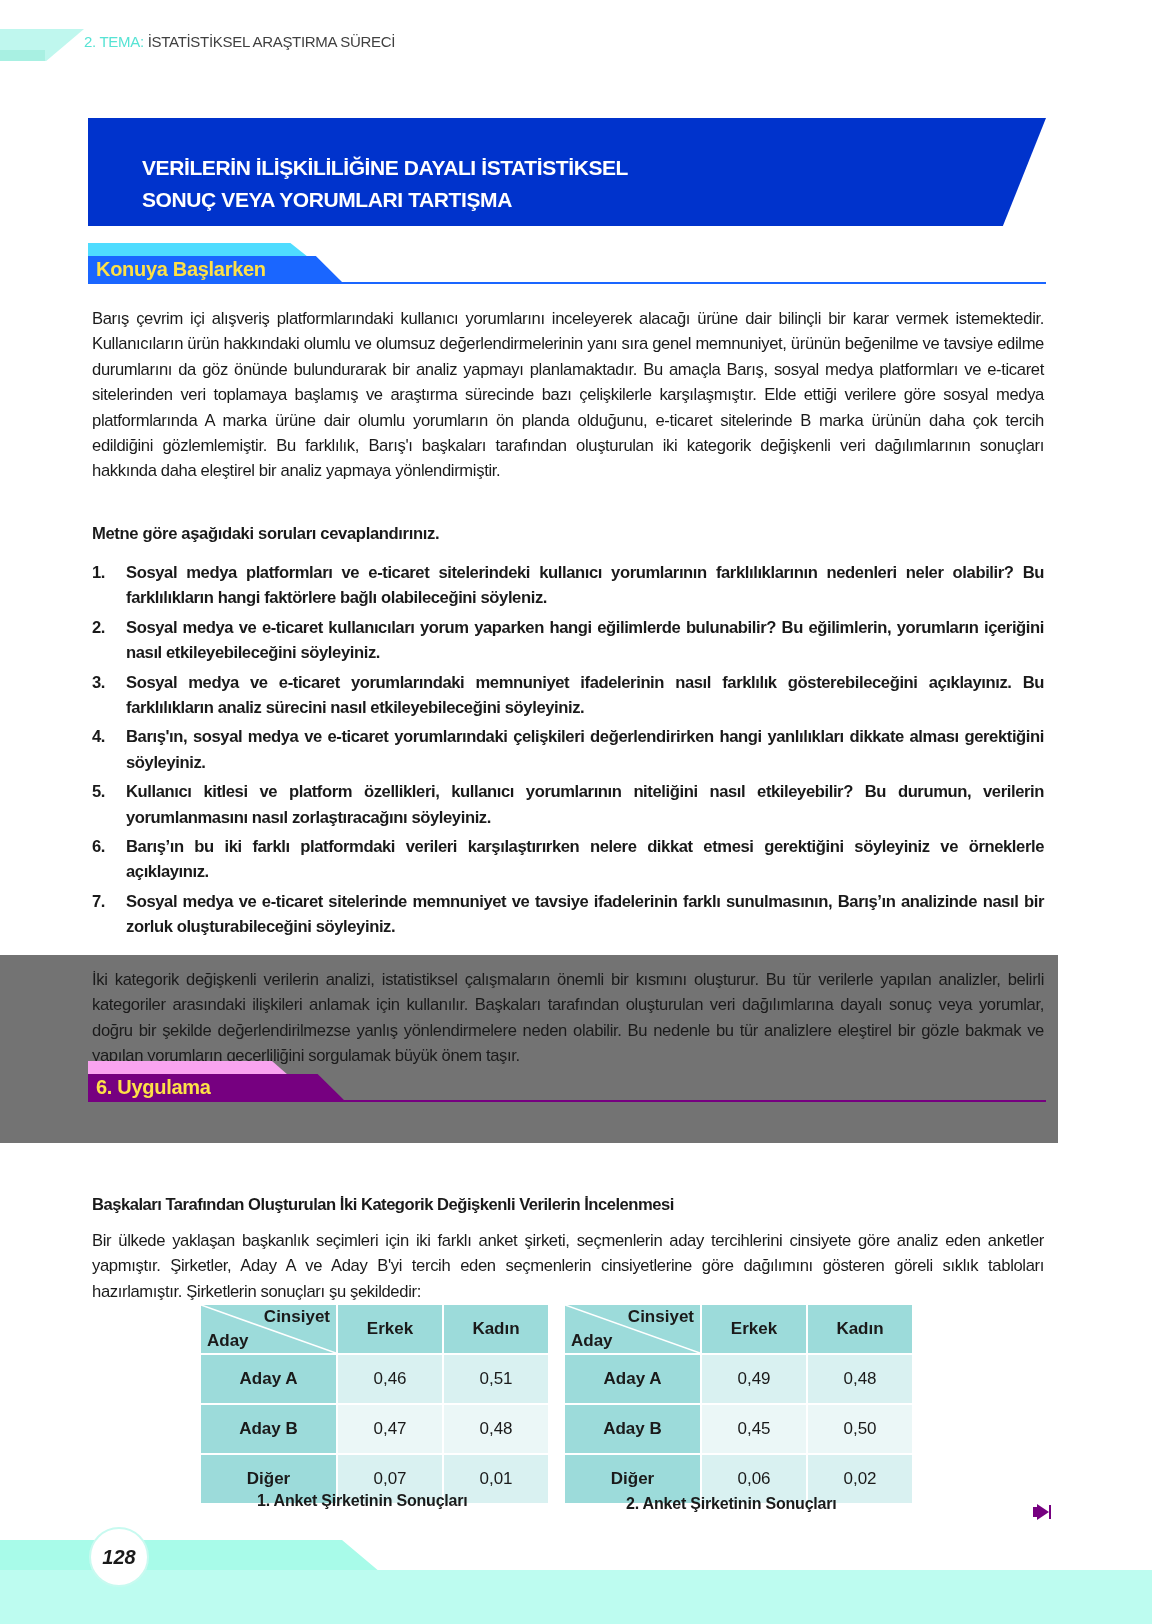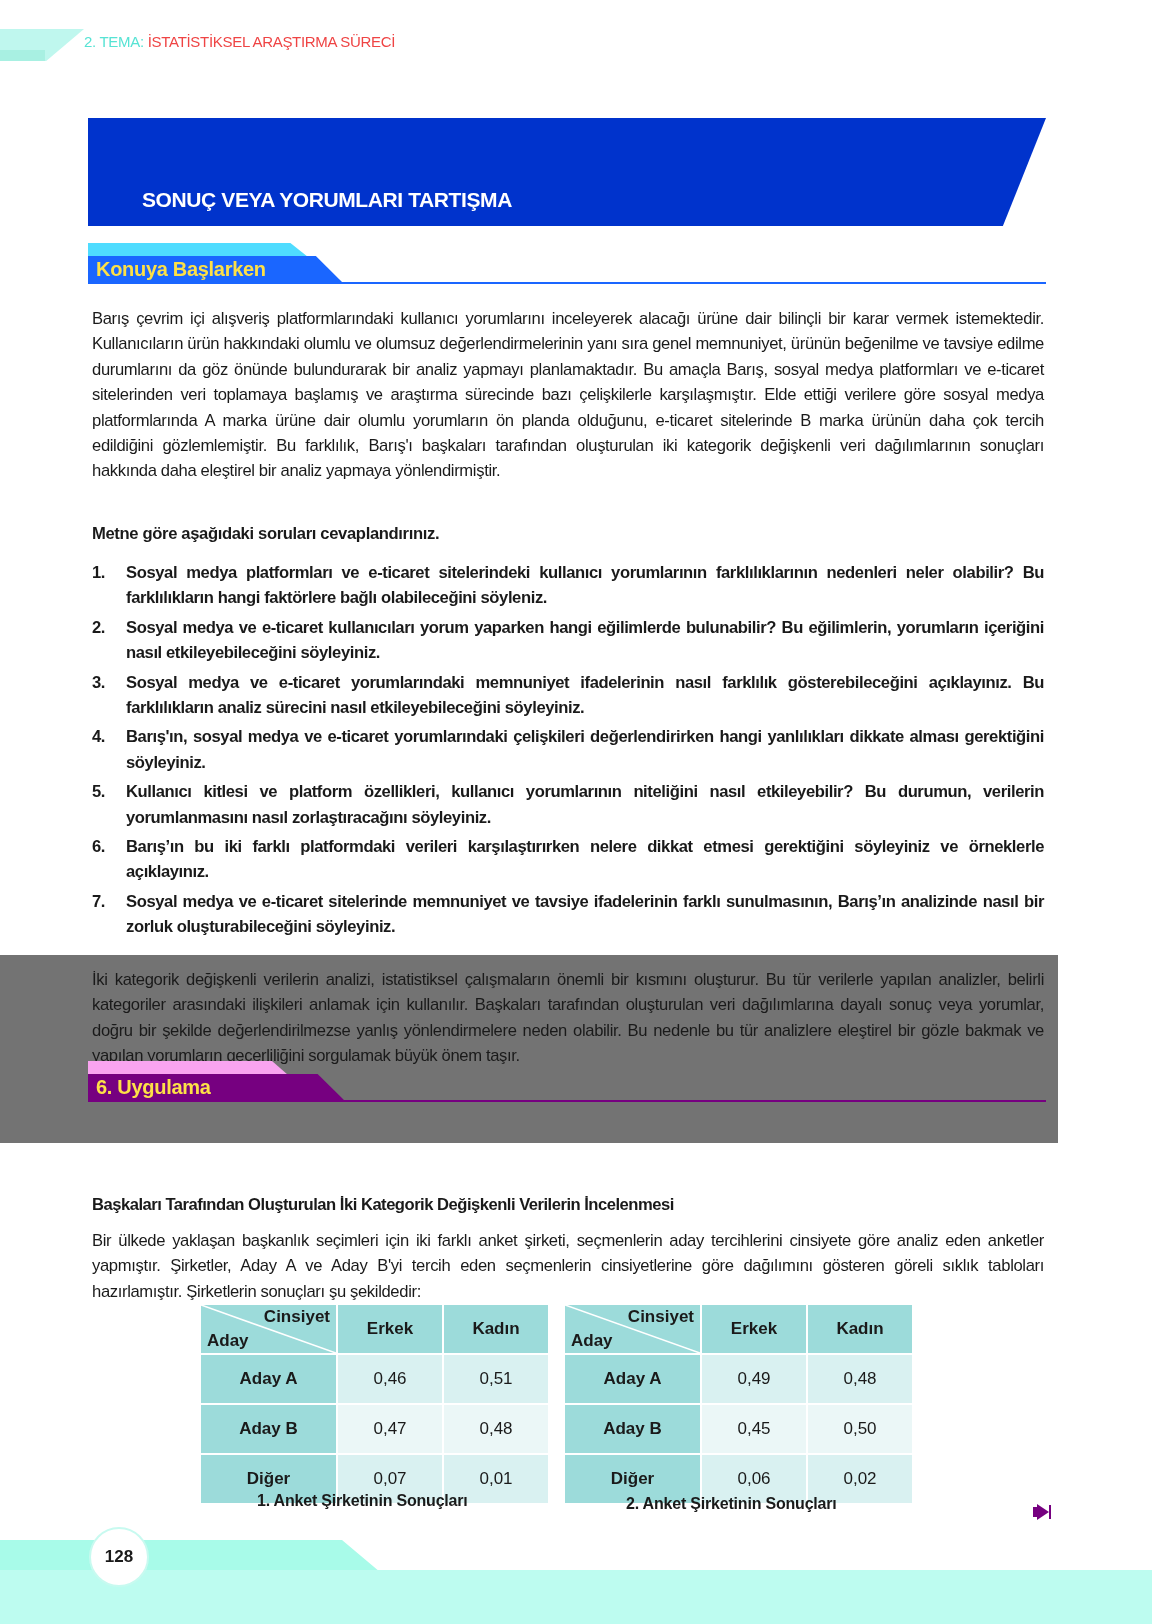--- a/index.html
+++ b/index.html
@@ -4,21 +4,21 @@
 <style>
   html, body { margin:0; padding:0; }
   body {
     width:1152px; height:1624px; position:relative; overflow:hidden;
     background:#ffffff; font-family:"Liberation Sans", sans-serif; color:#1a1a1a;
   }
   .top-band { position:absolute; left:0; top:29px; width:84px; height:32px; background:#bff7ee;
     clip-path:polygon(0 0,100% 0,55% 100%,0 100%); }
   .top-band2 { position:absolute; left:0; top:50px; width:45px; height:11px; background:#a8f0e2; }
   .running-head { position:absolute; left:84px; top:33px; font-size:15px; letter-spacing:-0.3px; color:#57e3d4; }
-  .running-head .rh-accent { color:#ef4444; }
+  .running-head .rh-accent { color:#404040; }
 
   .title-box { position:absolute; left:88px; top:118px; width:958px; height:108px; background:#0033cc;
     clip-path:polygon(0 0,100% 0,95.5% 100%,0 100%); color:#fff; }
   .title-box .line { position:absolute; font-weight:bold; font-size:21px; letter-spacing:-0.4px; white-space:nowrap; }
 
   .sec-head { position:absolute; left:88px; height:36px; width:958px; }
   .sec-head .tab-top { position:absolute; left:0; top:0; width:220px; height:14px; clip-path:polygon(0 0,92% 0,100% 100%,0 100%); }
   .sec-head .tab { position:absolute; left:0; top:13px; width:256px; height:28px; clip-path:polygon(0 0,89% 0,100% 100%,0 100%); }
   .sec-head .tab span { position:absolute; left:8px; top:2px; color:#fde047; font-weight:bold; font-size:20px; letter-spacing:-0.3px; }
   .sec-head .rule { position:absolute; left:250px; right:0; top:39px; height:2px; }
@@ -43,33 +43,34 @@
   .tbl .corner { position:relative; width:135px; height:44px; background:#9cdbda; }
   .tbl .corner .cx { position:absolute; right:6px; top:2px; font-weight:bold; }
   .tbl .corner .ay { position:absolute; left:6px; bottom:2px; font-weight:bold; }
   .tbl .corner svg { position:absolute; left:0; top:0; width:100%; height:100%; }
   .caption { position:absolute; font-weight:bold; font-size:16px; letter-spacing:-0.2px; }
 
   .footer-band { position:absolute; left:0; top:1540px; width:380px; height:32px; background:#a8fbe9;
     clip-path:polygon(0 0,90% 0,100% 100%,0 100%); }
   .footer-band2 { position:absolute; left:0; top:1570px; width:1152px; height:54px; background:#bdfcf0; }
   .page-num { position:absolute; left:89px; top:1527px; width:56px; height:56px; border-radius:50%; background:#fff;
-    border:2px solid #c8faf0; display:flex; align-items:center; justify-content:center; font-weight:bold; font-size:17px; }
+    border:2px solid #c8faf0; display:flex; align-items:center; justify-content:center; font-weight:bold; font-size:20px;font-style:italic; }
   .next-icon { position:absolute; left:1033px; top:1502px; width:20px; height:20px; }
 </style>
 </head>
 <body>
 
 <div class="top-band"></div>
 <div class="top-band2"></div>
 <div class="running-head">
   <span>2. TEMA: </span><span class="rh-accent">İSTATİSTİKSEL ARAŞTIRMA SÜRECİ</span>
 </div>
 
 <div class="title-box">
+  <div class="line" style="left:54px;top:38px;">VERİLERİN İLİŞKİLİLİĞİNE DAYALI İSTATİSTİKSEL</div>
   <div class="line" style="left:54px;top:70px;">SONUÇ VEYA YORUMLARI TARTIŞMA</div>
 </div>
 
 <div class="sec-head" style="top:243px;">
   <div class="tab-top" style="background:#4fdcff;"></div>
   <div class="tab" style="background:#1a66ff;">
     <span>Konuya Başlarken</span>
   </div>
   <div class="rule" style="background:#1a66ff;"></div>
 </div>

